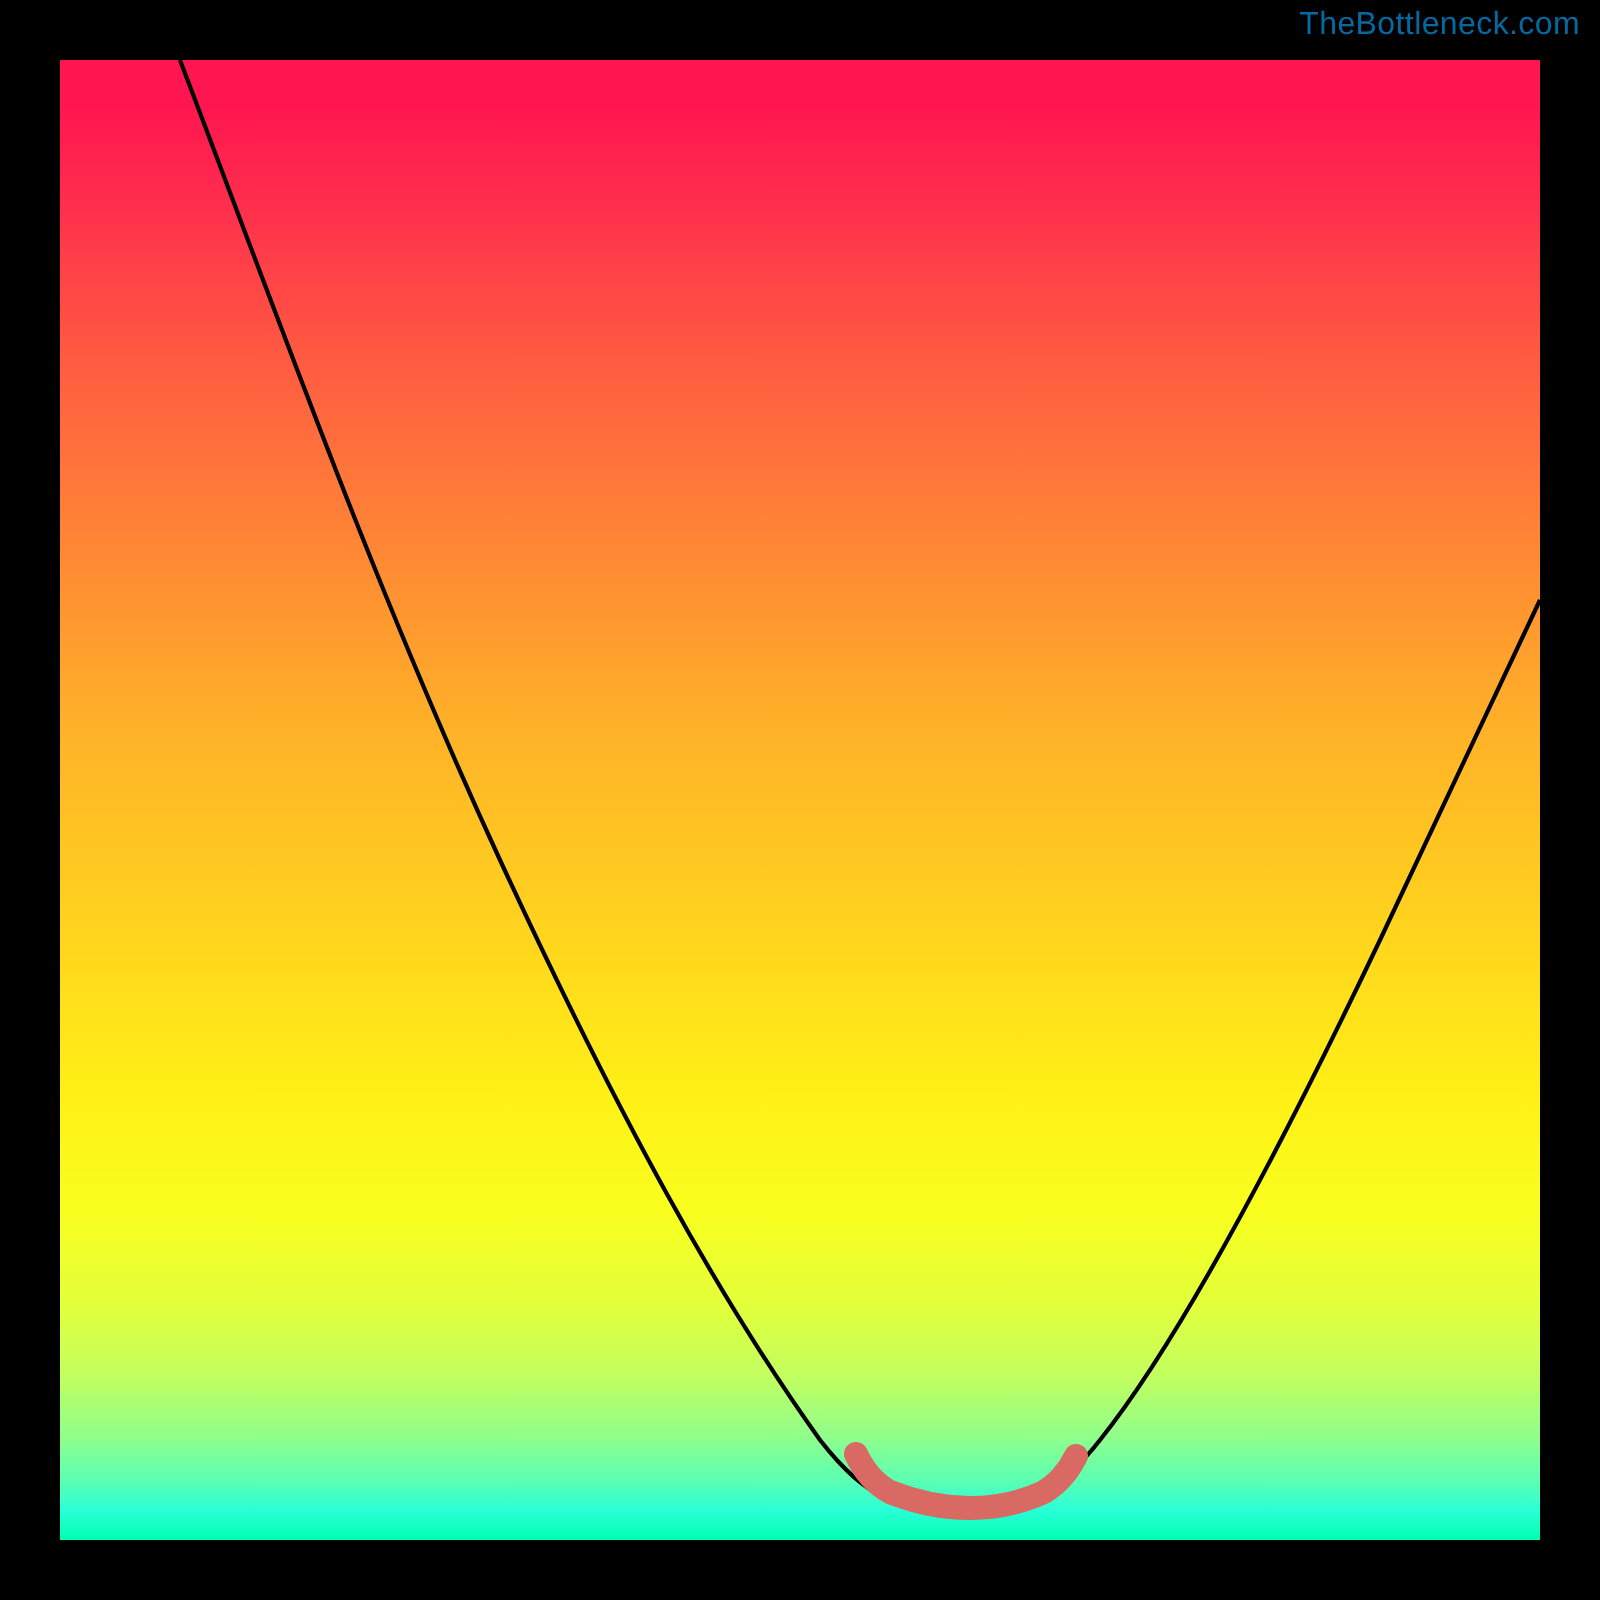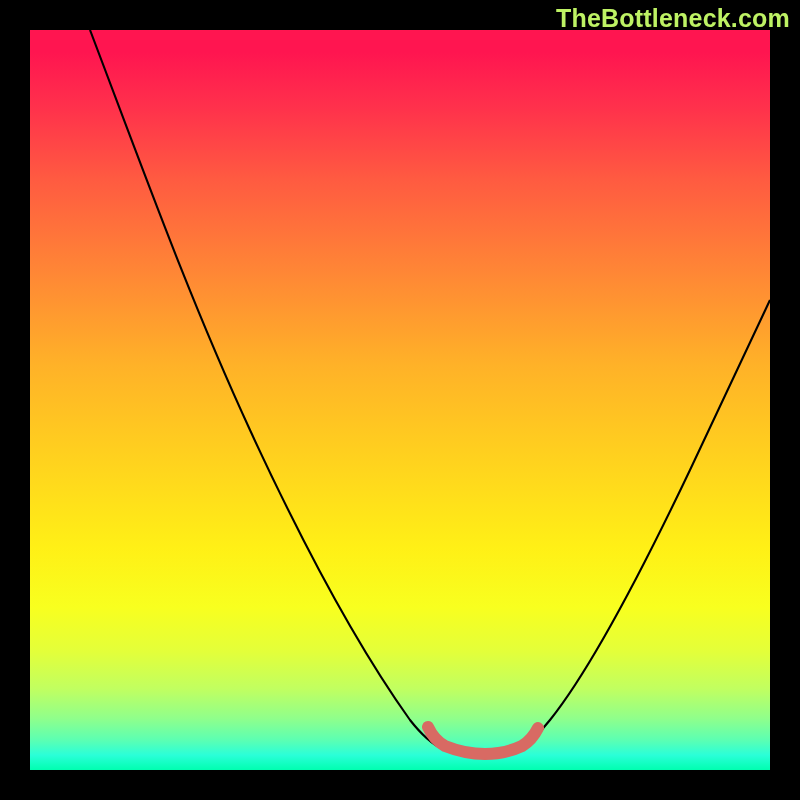--- a/index.html
+++ b/index.html
@@ -14,23 +14,23 @@
   .frame {
     position: relative;
     width: 800px;
     height: 800px;
     background: #000;
   }
   .watermark {
     position: absolute;
     top: 4px;
     right: 10px;
-    color: #bef264;
-    font-size: 25px;
-    font-weight: 700;
+    color: #0369a1;
+    font-size: 16px;
+    font-weight: 400;
     letter-spacing: 0.2px;
     z-index: 10;
   }
   .plot {
     position: absolute;
     left: 30px;
     top: 30px;
     width: 740px;
     height: 740px;
     overflow: hidden;

